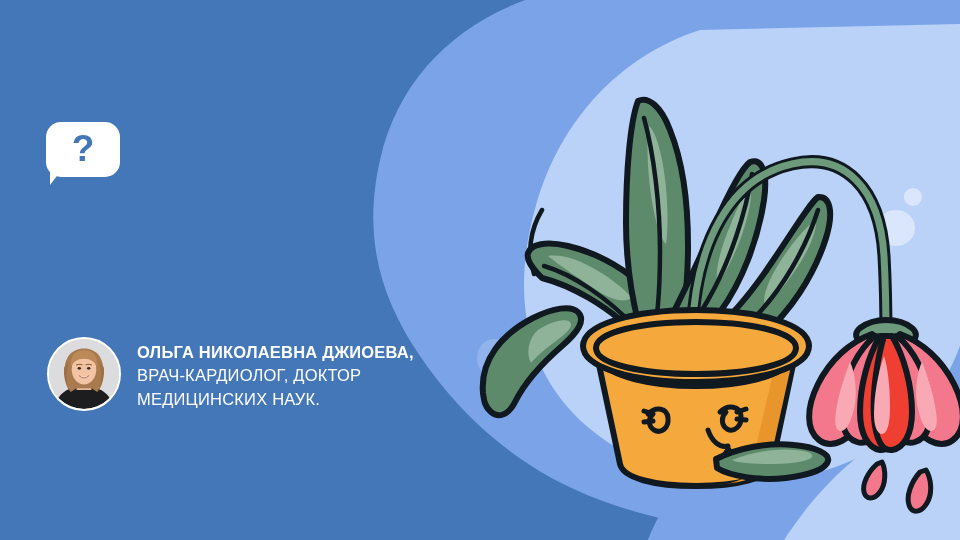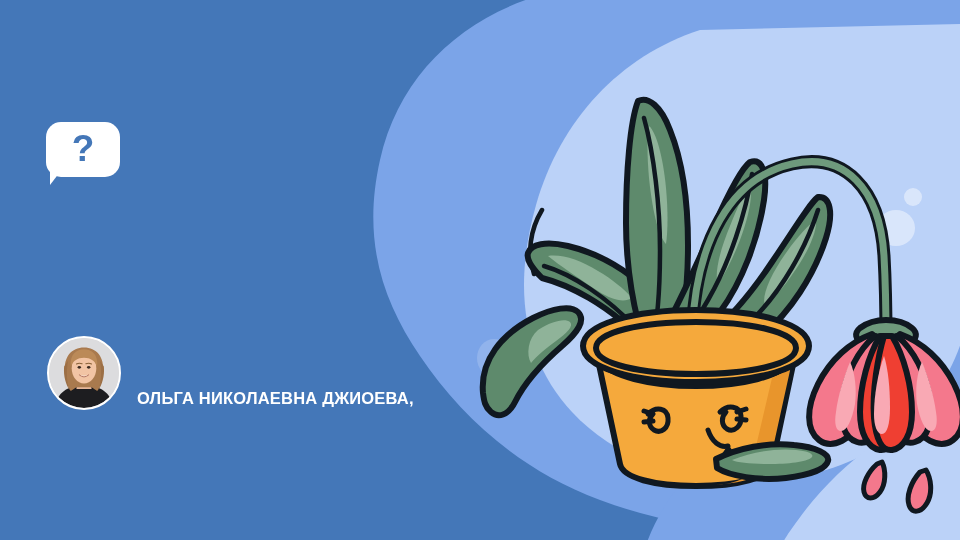--- a/index.html
+++ b/index.html
@@ -86,21 +86,21 @@
     white-space: pre-line;
     padding-top: 2px;
   }
 
   
   .byline-block {
     position: absolute;
     left: 47px;
     top: 332px;
     display: flex;
-    align-items: flex-end;
+    align-items: center;
     gap: 16px;
     z-index: 6;
   }
 
   .avatar {
     position: relative;
     width: 74px;
     height: 74px;
     flex: none;
     border-radius: 50%;
@@ -211,20 +211,22 @@
           <path d="M 29,27.5 q 3,-1.6 6,-0.2" stroke="#8a6238" stroke-width="1.1" fill="none" stroke-linecap="round"></path>
           <path d="M 39,27.3 q 3,-1.4 6,0.2" stroke="#8a6238" stroke-width="1.1" fill="none" stroke-linecap="round"></path>
 
           <path d="M 32,39 q 5,4 10,0 q -5,2 -10,0 Z" fill="#ffffff"></path>
           <path d="M 32,39 q 5,4.5 10,0" stroke="#b0705c" stroke-width="1" fill="none" stroke-linecap="round"></path>
         </g>
       </svg>
     </div>
     <div class="byline-text">
       <span class="byline-name">ОЛЬГА НИКОЛАЕВНА ДЖИОЕВА,</span>
+      <span class="byline-role">ВРАЧ-КАРДИОЛОГ, ДОКТОР
+МЕДИЦИНСКИХ НАУК.</span>
     </div>
   </div>
 
   <div class="illustration">
     <svg viewBox="0 0 540 420" xmlns="http://www.w3.org/2000/svg">
       <g stroke="#101820" stroke-width="6" stroke-linecap="round" stroke-linejoin="round">
 
         <path d="M 122,150 C 110,170 107,193 114,214" fill="none" stroke-width="4.5"></path>
         <path d="M 152,133 C 141,152 138,170 143,186" fill="none" stroke-width="4.5" opacity="0"></path>
 

